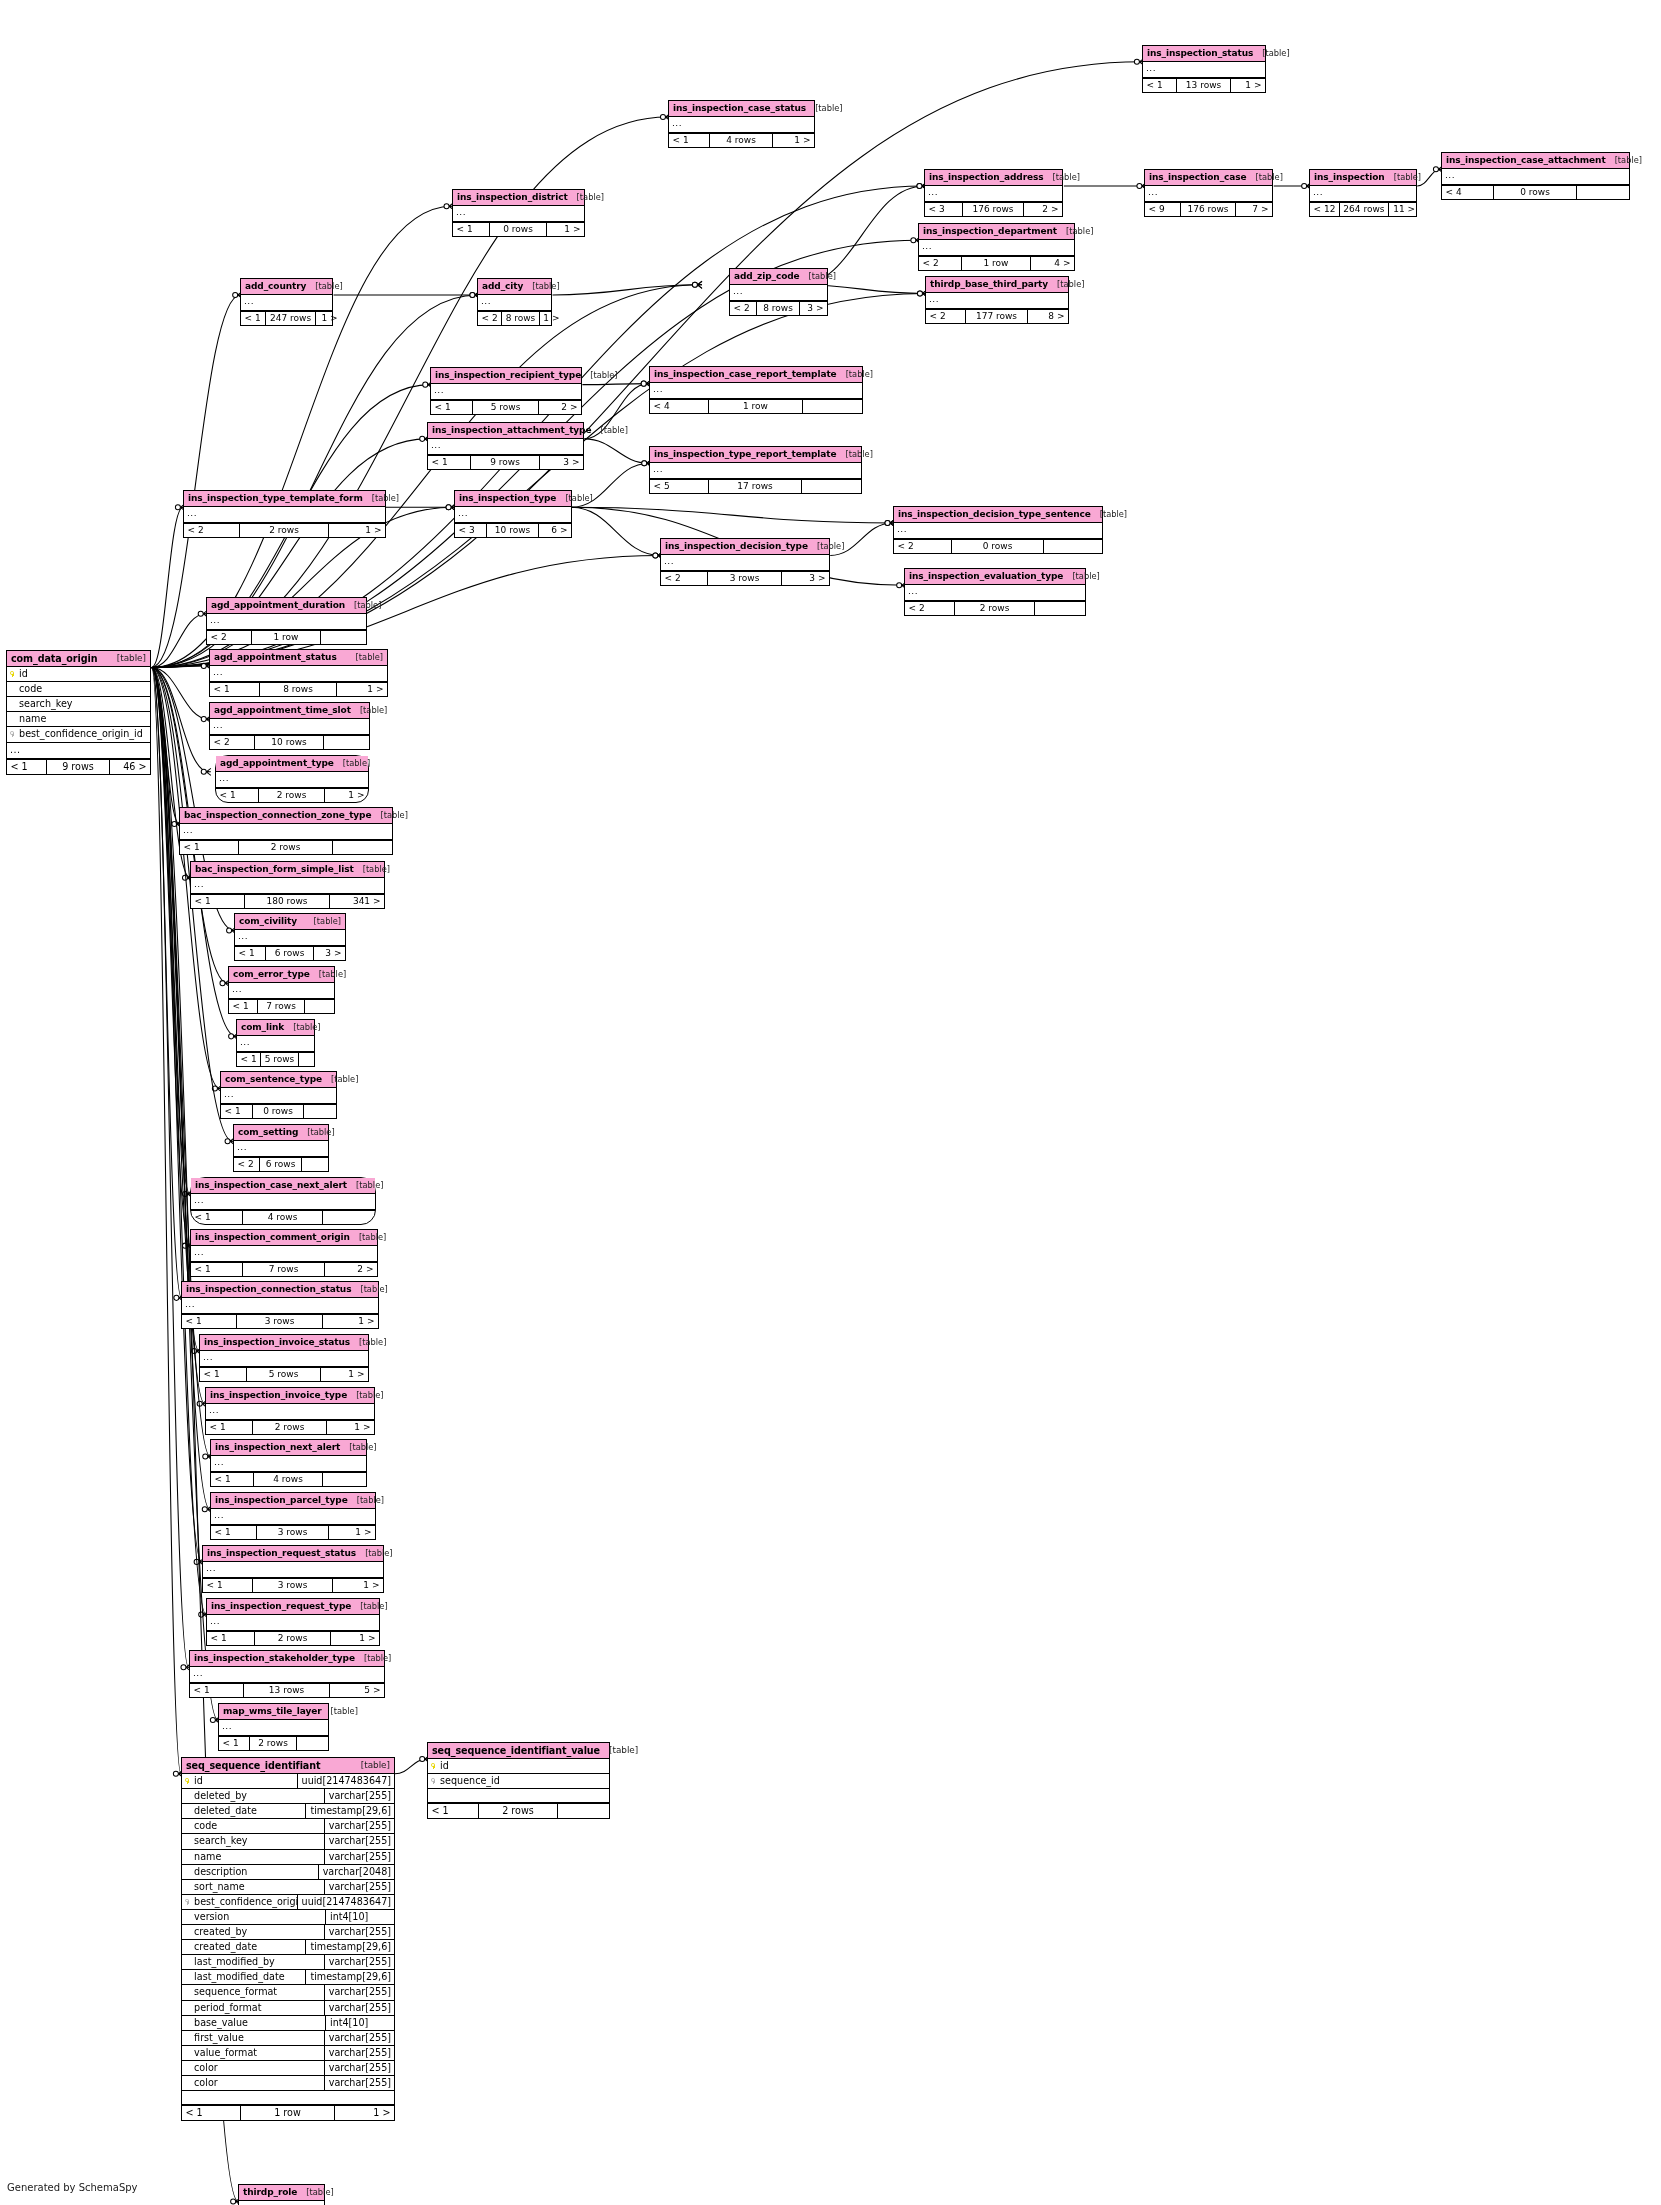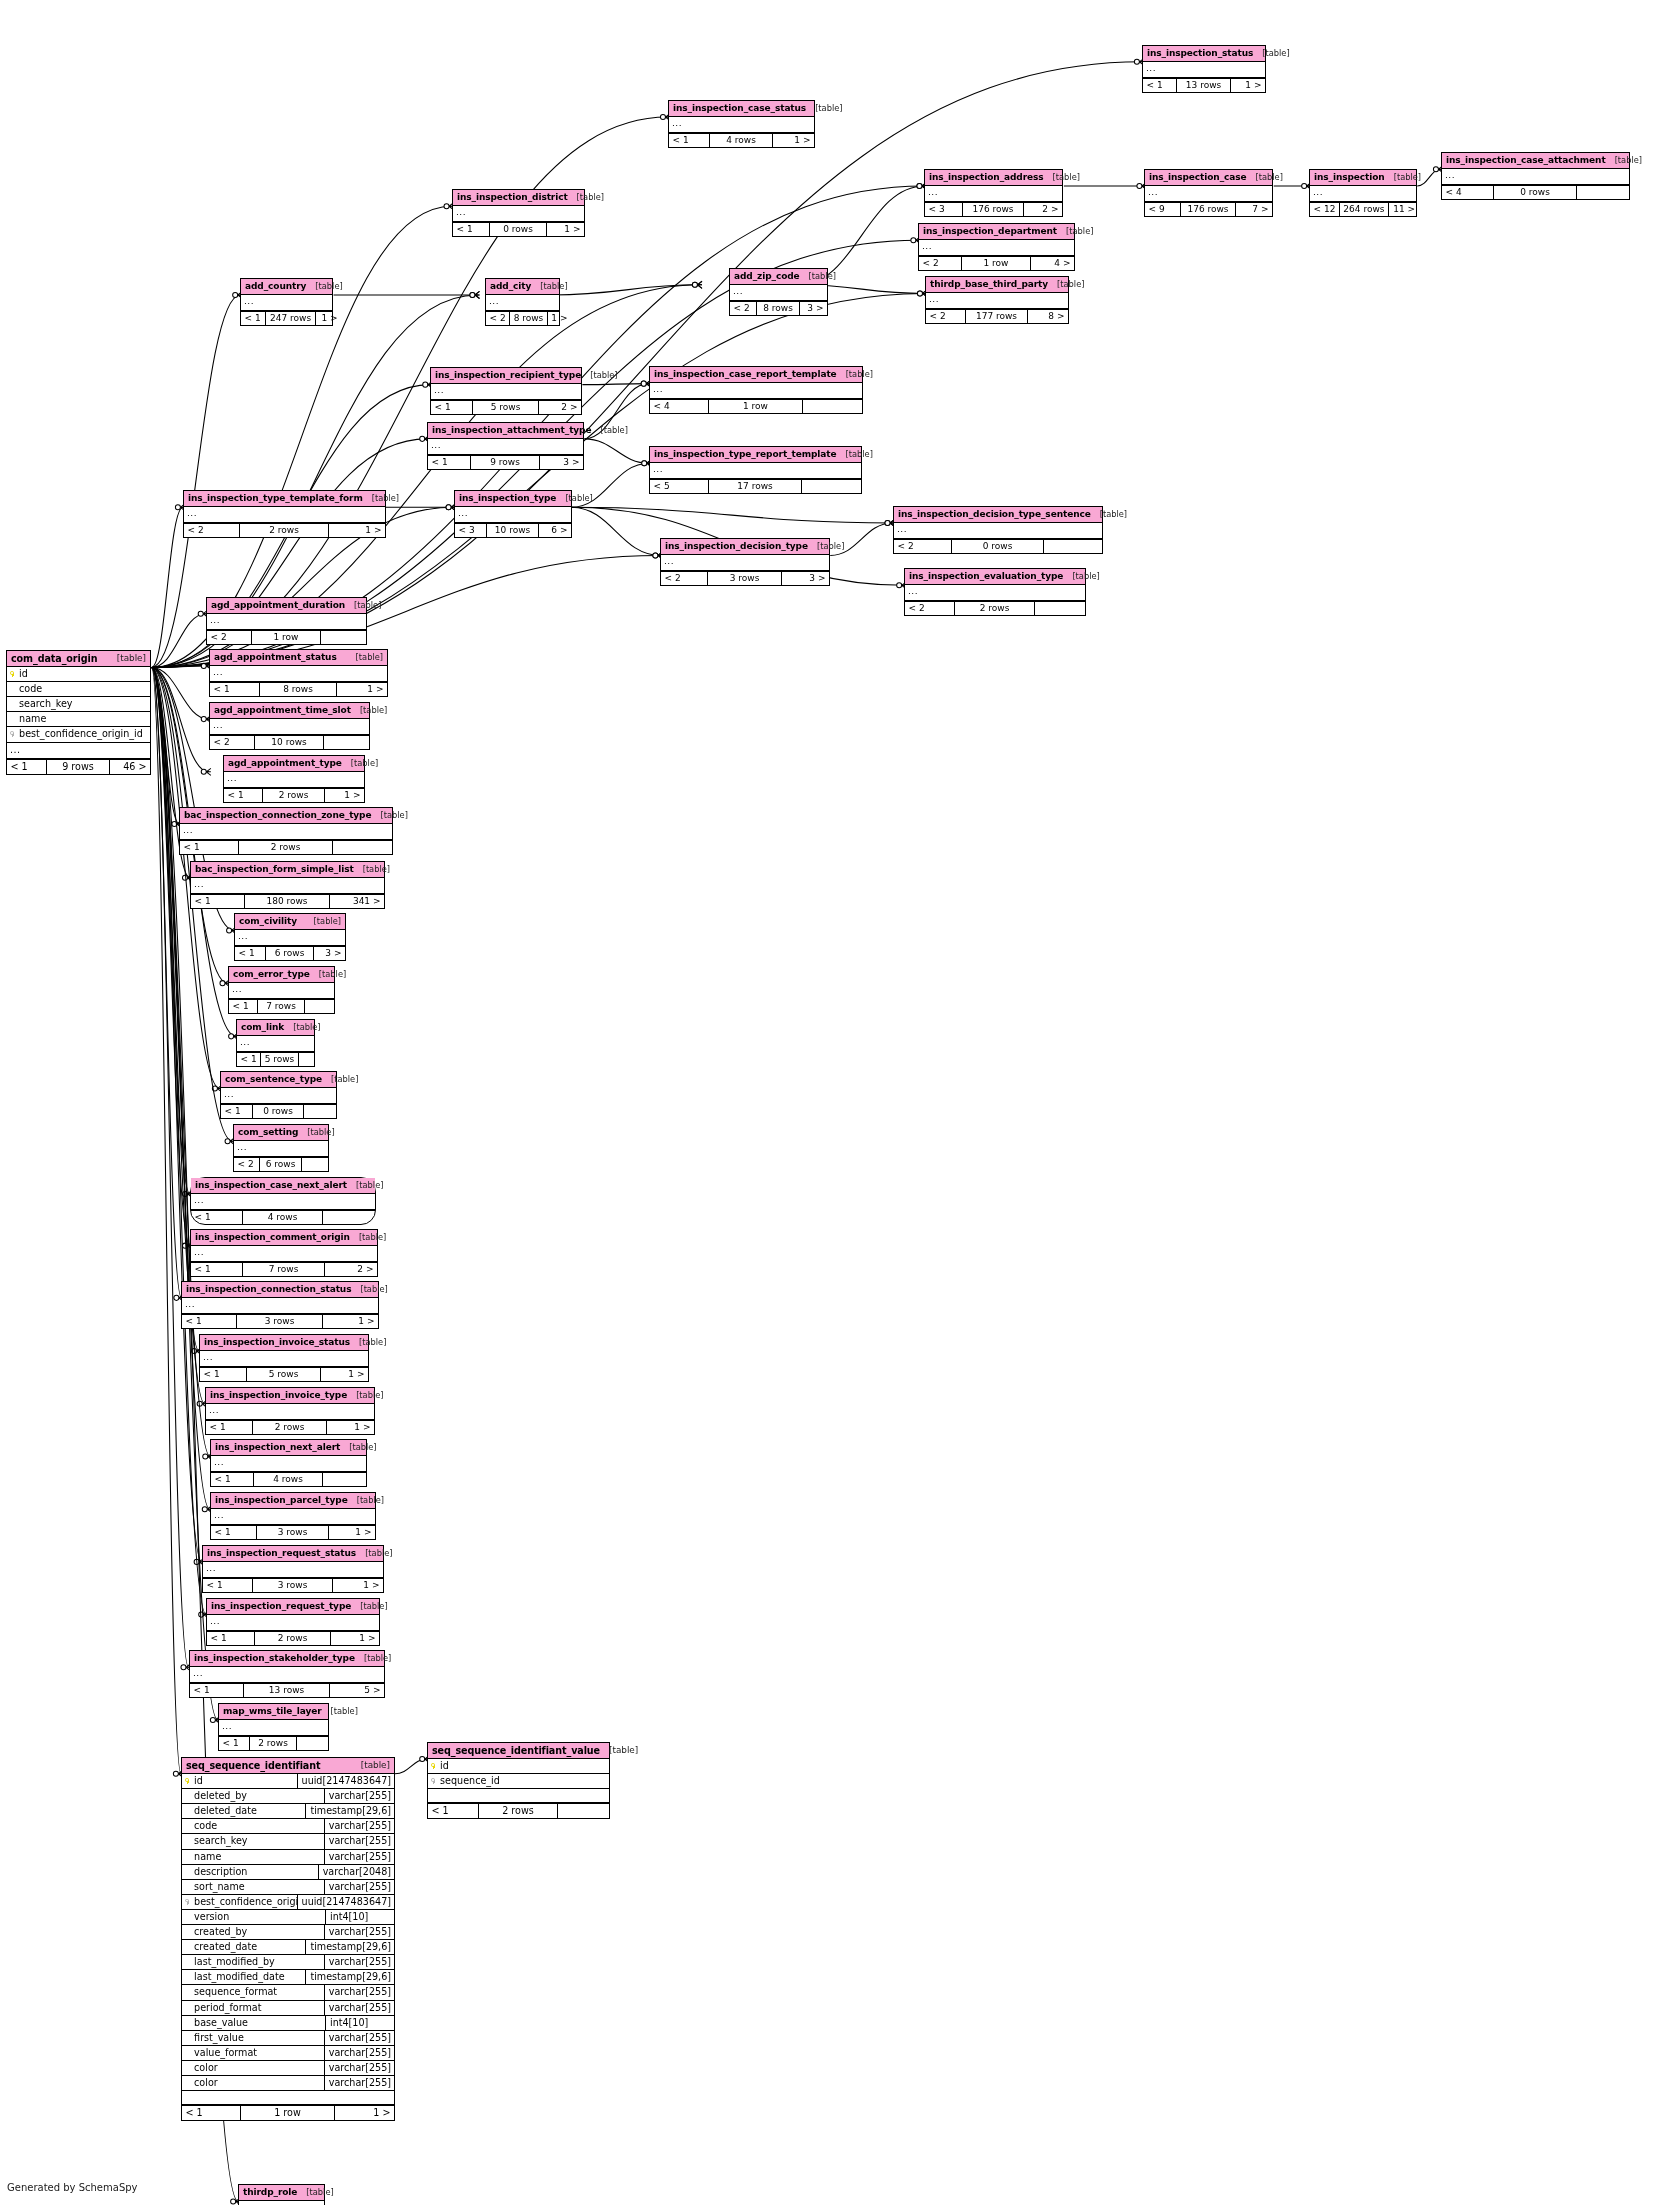--- a/index.html
+++ b/index.html
@@ -376,21 +376,21 @@
         </div>
         <div class="tbl-body">
           <div class="ellipsis-row">...</div>
         </div>
         <div class="tbl-foot">
           <div class="foot-cell foot-left">&lt; 1</div>
           <div class="foot-cell foot-mid">247 rows</div>
           <div class="foot-cell foot-right">1 &gt;</div>
         </div>
       </div>
-      <div class="tbl compact" style="left: 477px; top: 278px; width: 75px; margin-left: 8px;">
+      <div class="tbl compact" style="left: 477px; top: 278px; width: 75px;">
         <div class="tbl-head">
           <span class="tbl-name">add_city</span>
           <span class="tbl-tag">[table]</span>
         </div>
         <div class="tbl-body">
           <div class="ellipsis-row">...</div>
         </div>
         <div class="tbl-foot">
           <div class="foot-cell foot-left">&lt; 2</div>
           <div class="foot-cell foot-mid">8 rows</div>
@@ -630,21 +630,21 @@
         </div>
         <div class="tbl-body">
           <div class="ellipsis-row">...</div>
         </div>
         <div class="tbl-foot">
           <div class="foot-cell foot-left">&lt; 2</div>
           <div class="foot-cell foot-mid">10 rows</div>
           <div class="foot-cell foot-right"></div>
         </div>
       </div>
-      <div class="tbl compact" style="left: 223px; top: 755px; width: 142px;">
+      <div class="tbl compact" style="left: 215px; top: 755px; width: 154px; border-radius: 13px;">
         <div class="tbl-head">
           <span class="tbl-name">agd_appointment_type</span>
           <span class="tbl-tag">[table]</span>
         </div>
         <div class="tbl-body">
           <div class="ellipsis-row">...</div>
         </div>
         <div class="tbl-foot">
           <div class="foot-cell foot-left">&lt; 1</div>
           <div class="foot-cell foot-mid">2 rows</div>

